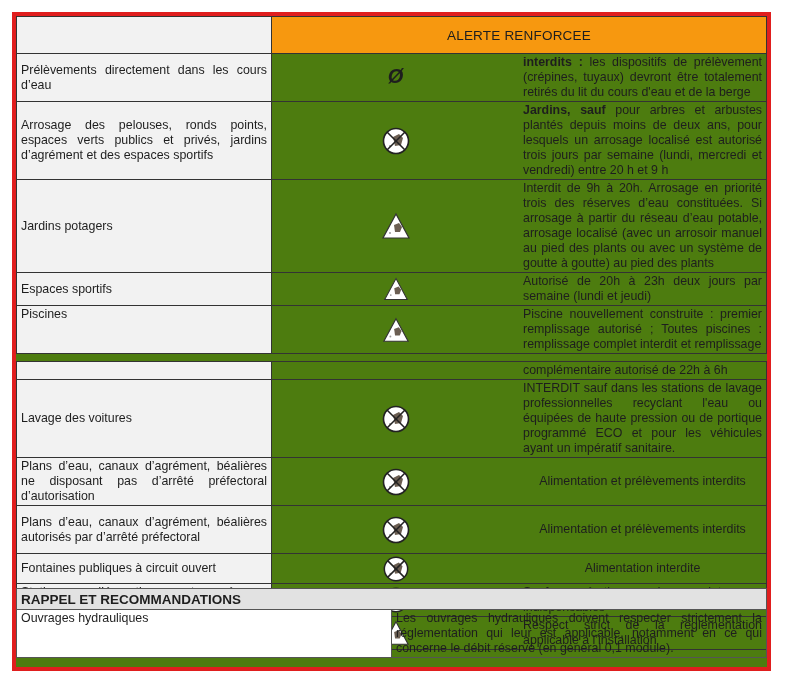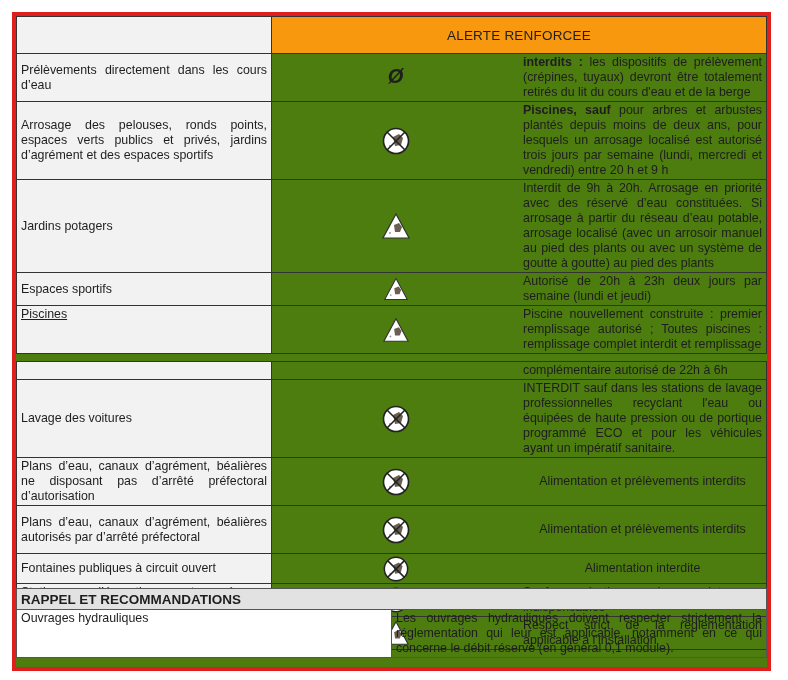--- a/index.html
+++ b/index.html
@@ -8,21 +8,21 @@
   .frame { position:absolute; left:12px; top:12px; width:759px; height:659px;
            border:4px solid #e01e1e; box-sizing:border-box; background:#4d7c0f; }
   table { border-collapse:collapse; width:100%; table-layout:fixed; }
   td { border:1px solid #333; font-size:12.4px; line-height:15px; padding:1px 4px; vertical-align:middle; }
   .lc { background:#f2f2f2; width:246px; text-align:justify; text-align-last:left;margin-left:31px; }
   .ic { width:30px; border-right:none; text-align:center; padding:0; }
   .tc { border-left:none; text-align:justify; padding-right:4px; }
   .hdr td { height:34px; }
   .hdr .orange { background:#f7980f; text-align:center; font-size:13.5px; letter-spacing:0.2px; }
   .center { text-align:right; text-align-last:center !important; }
-  .top { vertical-align:top;text-decoration:underline; }
+  .top { vertical-align:top; }
   svg { display:block; margin:0 auto; }
   .gap { height:5px; border:none; }
   .bottom { position:absolute; left:0; right:0; bottom:9px; }
   .bottom td { border:1px solid #555; }
   .rappel { background:#e2e2e2; font-weight:bold; font-size:13.5px; height:18px; }
   .ouv-l { width:155px; vertical-align:top; background:#fff; }
   .ouv-r { text-align:justify; }
   b { font-weight:bold; }
 </style>
 </head>
@@ -59,31 +59,31 @@
       <td class="tc"><b>interdits :</b><span> les dispositifs de prélèvement (crépines, tuyaux) devront être totalement retirés du lit du cours d'eau et de la berge</span></td>
     </tr>
 
     <tr style="height:59px">
       <td class="lc">Arrosage des pelouses, ronds points, espaces verts publics et privés, jardins d’agrément et des espaces sportifs</td>
       <td class="ic">
             <svg width="30" height="30">
               <use href="#sym-prohib"></use>
             </svg>
           </td>
-      <td class="tc"><b>Piscines, sauf</b><span> pour arbres et arbustes plantés depuis moins de deux ans, pour lesquels un arrosage localisé est autorisé trois jours par semaine (lundi, mercredi et vendredi) entre 20 h et 9 h</span></td>
+      <td class="tc"><b>Jardins, sauf</b><span> pour arbres et arbustes plantés depuis moins de deux ans, pour lesquels un arrosage localisé est autorisé trois jours par semaine (lundi, mercredi et vendredi) entre 20 h et 9 h</span></td>
     </tr>
 
     <tr style="height:66px">
       <td class="lc">Jardins potagers</td>
       <td class="ic">
             <svg width="30" height="30">
               <use href="#sym-warn"></use>
             </svg>
           </td>
-      <td class="tc">Interdit de 9h à 20h. Arrosage en priorité avec des réservé d’eau constituées. Si arrosage à partir du réseau d’eau potable, arrosage localisé (avec un arrosoir manuel au pied des plants ou avec un système de goutte à goutte) au pied des plants</td>
+      <td class="tc">Interdit de 9h à 20h. Arrosage en priorité trois des réserves d’eau constituées. Si arrosage à partir du réseau d’eau potable, arrosage localisé (avec un arrosoir manuel au pied des plants ou avec un système de goutte à goutte) au pied des plants</td>
     </tr>
 
     <tr style="height:28px">
       <td class="lc">Espaces sportifs</td>
       <td class="ic">
             <svg width="28" height="26">
               <use href="#sym-warn"></use>
             </svg>
           </td>
       <td class="tc">Autorisé de 20h à 23h deux jours par semaine (lundi et jeudi)</td>

